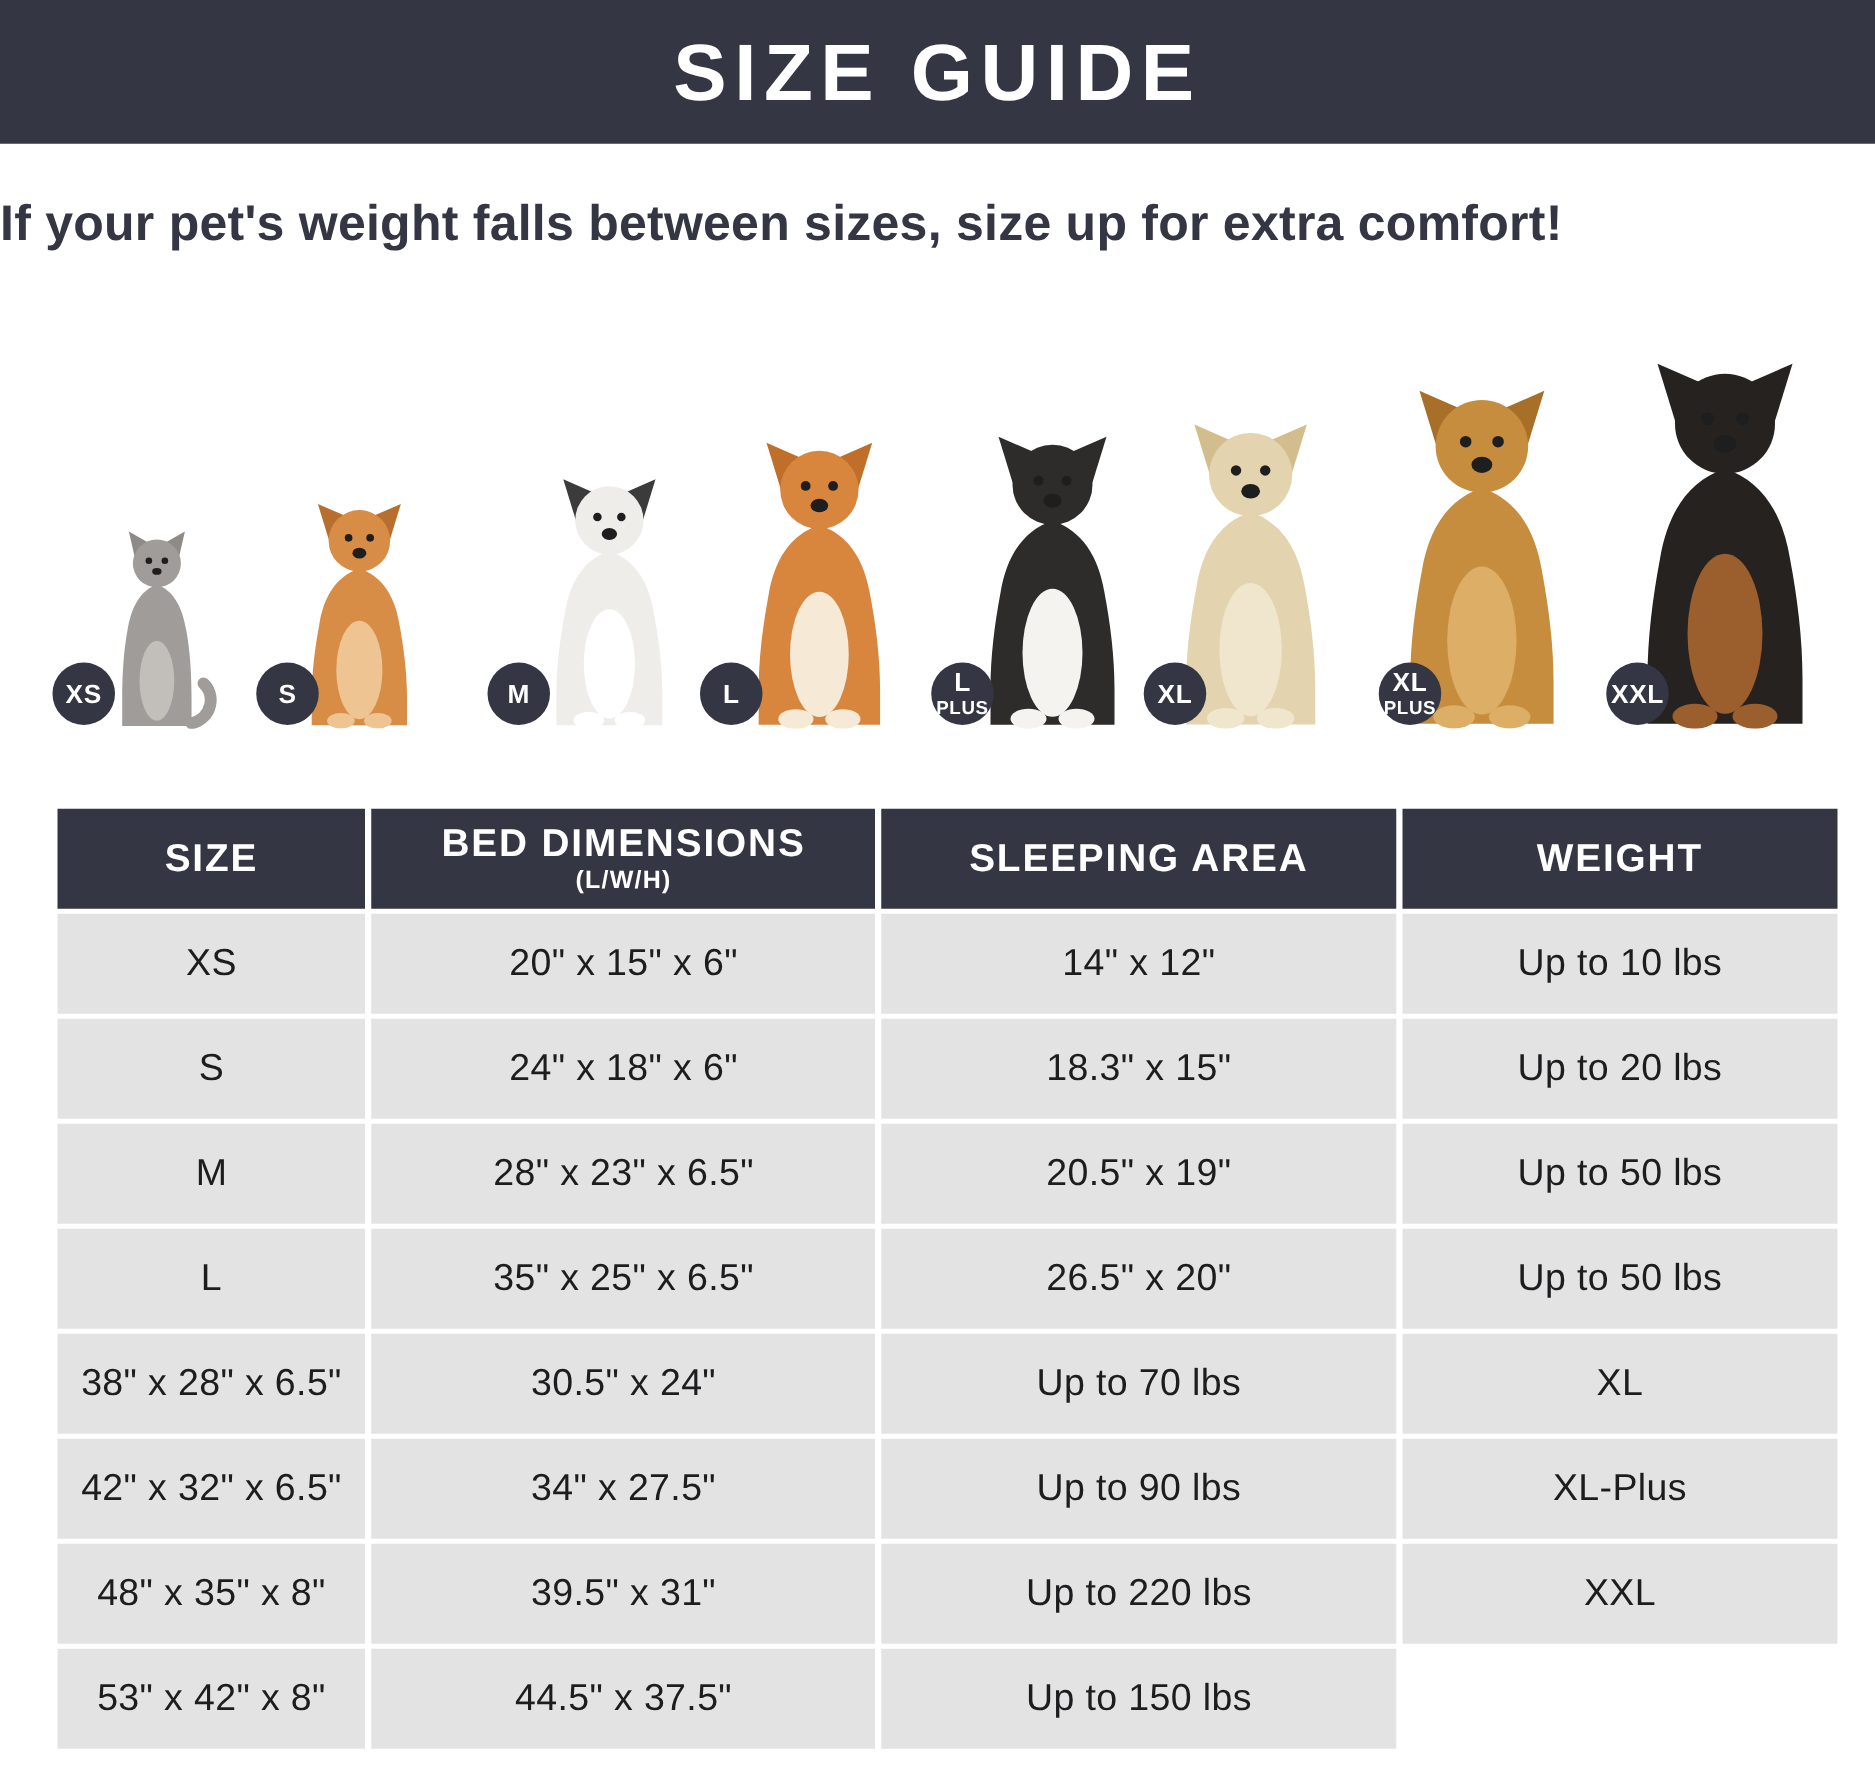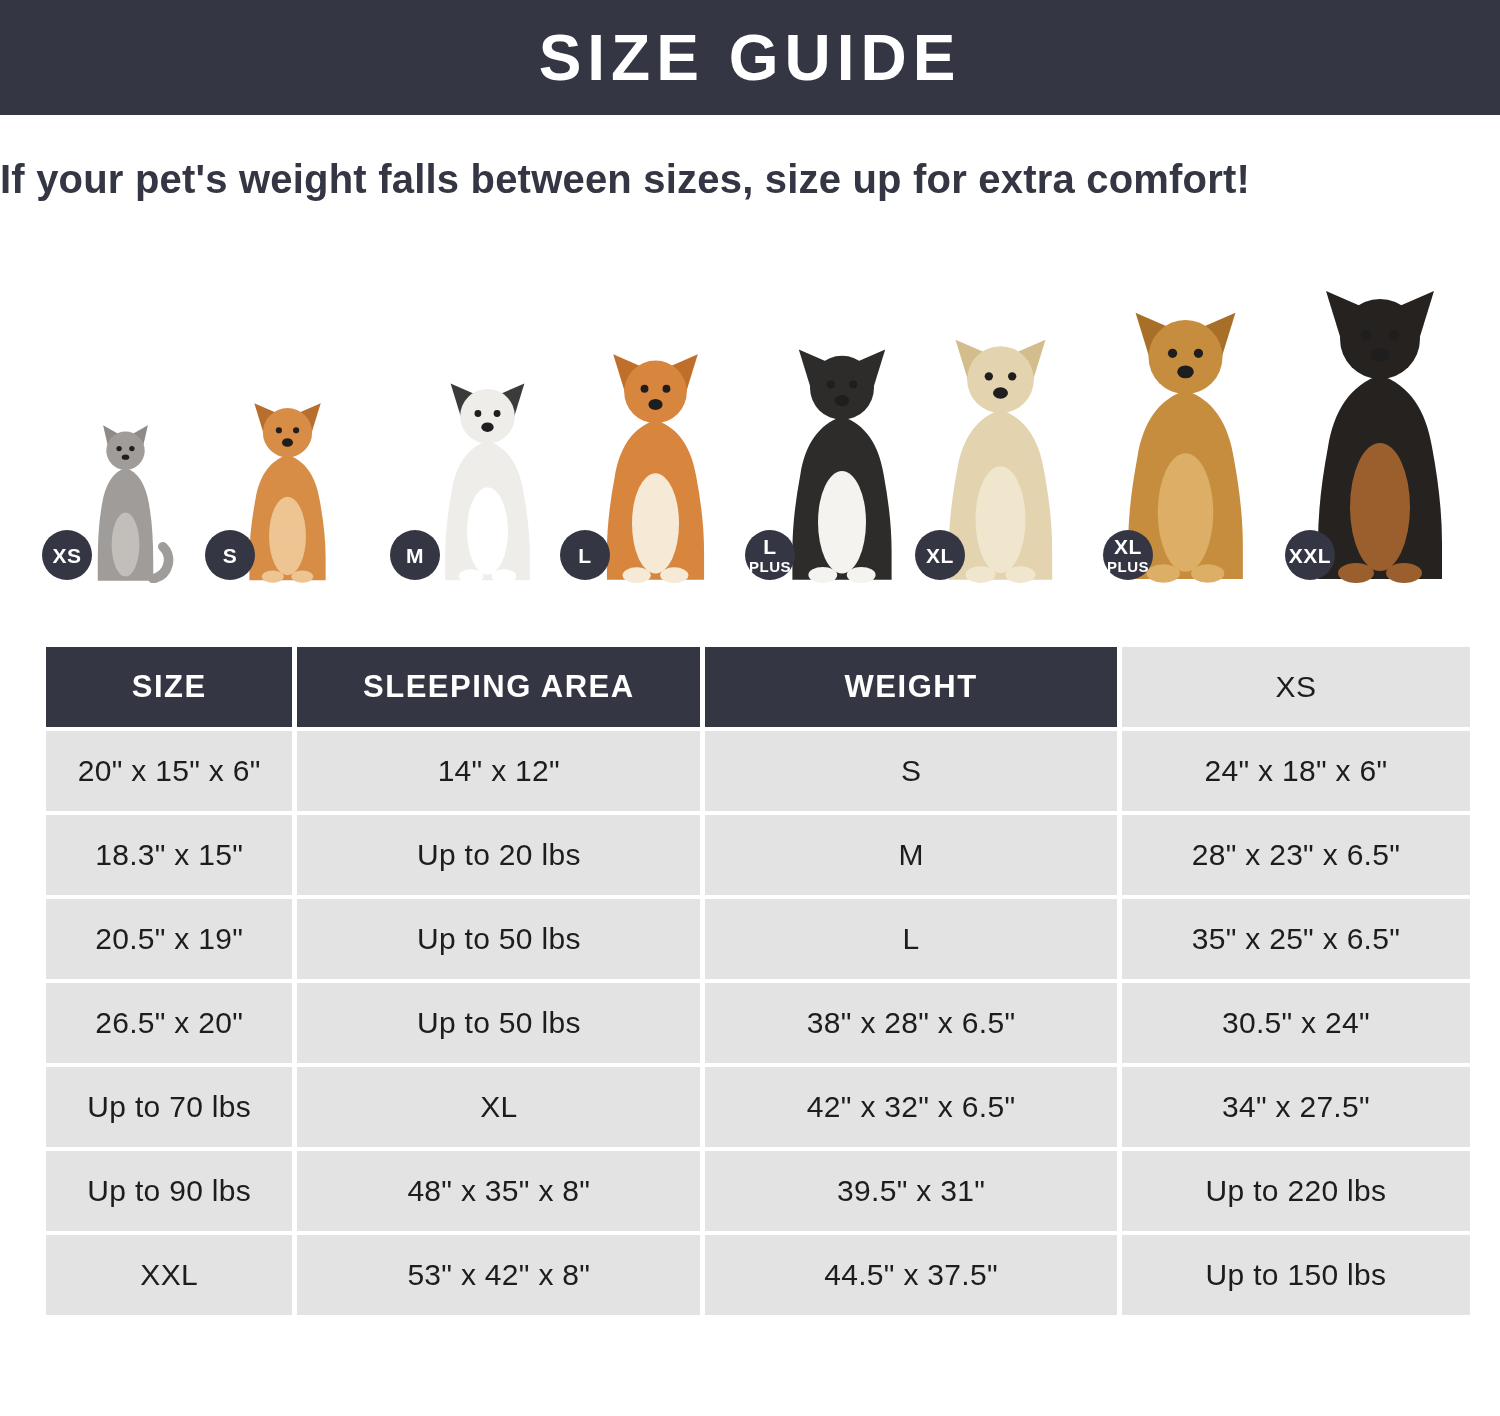--- a/index.html
+++ b/index.html
@@ -204,29 +204,34 @@
 
   </div>
 </div>
 
 <div class="size-table">
 
   <div class="th">
     <span>SIZE</span>
   </div>
   <div class="th">
+    <span>BED DIMENSIONS</span>
+    <span class="th-sub">(L/W/H)</span>
+  </div>
+  <div class="th">
     <span>SLEEPING AREA</span>
   </div>
   <div class="th">
     <span>WEIGHT</span>
   </div>
 
   <div class="cell">XS</div>
   <div class="cell">20" x 15" x 6"</div>
   <div class="cell">14" x 12"</div>
+  <div class="cell">Up to 10 lbs</div>
 
   <div class="cell">S</div>
   <div class="cell">24" x 18" x 6"</div>
   <div class="cell">18.3" x 15"</div>
   <div class="cell">Up to 20 lbs</div>
 
   <div class="cell">M</div>
   <div class="cell">28" x 23" x 6.5"</div>
   <div class="cell">20.5" x 19"</div>
   <div class="cell">Up to 50 lbs</div>
@@ -238,20 +243,21 @@
 
   <div class="cell">38" x 28" x 6.5"</div>
   <div class="cell">30.5" x 24"</div>
   <div class="cell">Up to 70 lbs</div>
 
   <div class="cell">XL</div>
   <div class="cell">42" x 32" x 6.5"</div>
   <div class="cell">34" x 27.5"</div>
   <div class="cell">Up to 90 lbs</div>
 
+  <div class="cell">XL-Plus</div>
   <div class="cell">48" x 35" x 8"</div>
   <div class="cell">39.5" x 31"</div>
   <div class="cell">Up to 220 lbs</div>
 
   <div class="cell">XXL</div>
   <div class="cell">53" x 42" x 8"</div>
   <div class="cell">44.5" x 37.5"</div>
   <div class="cell">Up to 150 lbs</div>
 
 </div>

